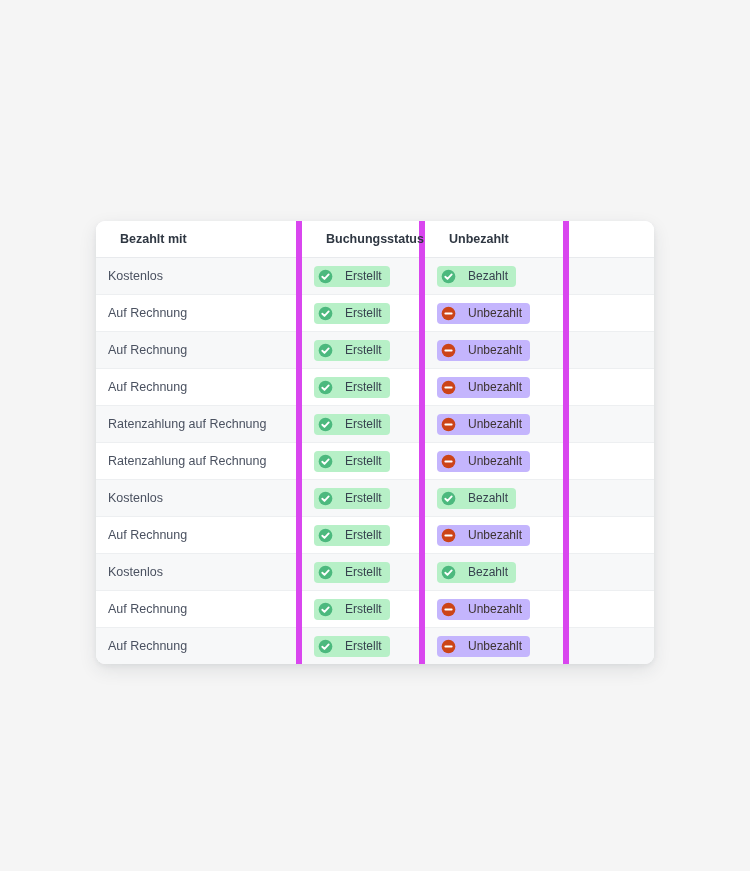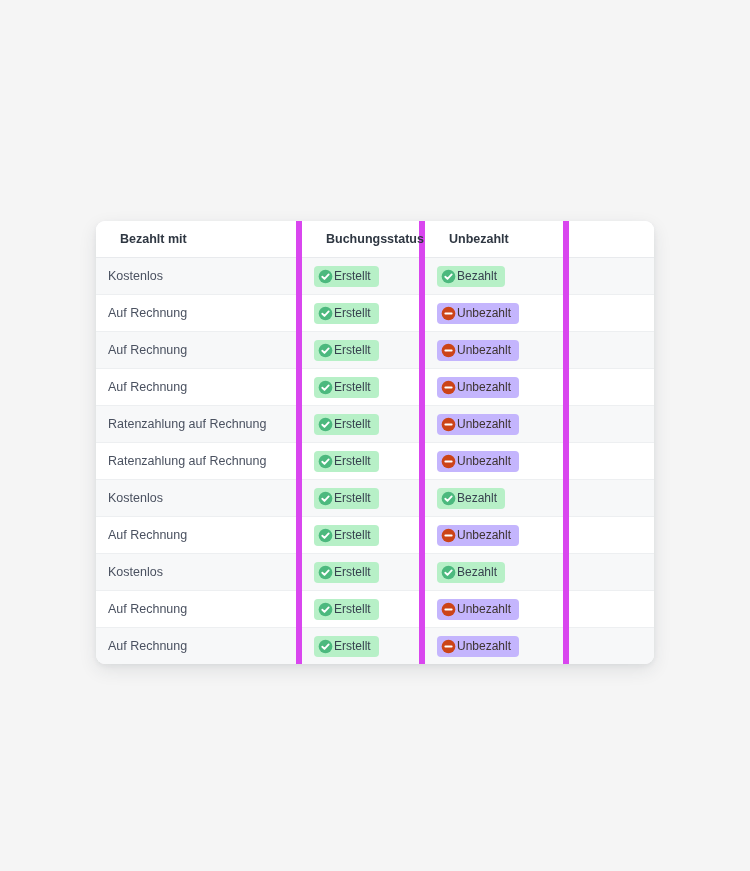--- a/index.html
+++ b/index.html
@@ -76,21 +76,21 @@
 
   
   thead th.sep, tbody td.sep {
     border-left: 6px solid #d946ef;
   }
 
   
   .badge {
     display: inline-flex;
     align-items: center;
-    gap: 1px;
+    gap: 12px;
     height: 21px;
     padding: 0 8px 0 4px;
     border-radius: 4px;
     font-size: 12px;
     line-height: 1;
     white-space: nowrap;
   }
   .badge.green {
     background: #b7f0c7;
     color: #37424f;

